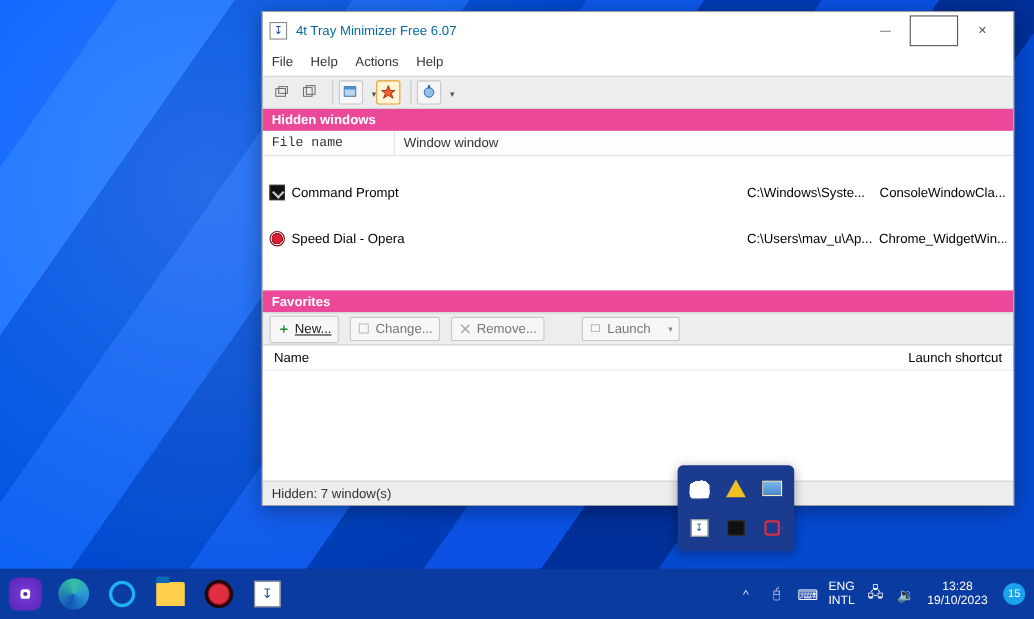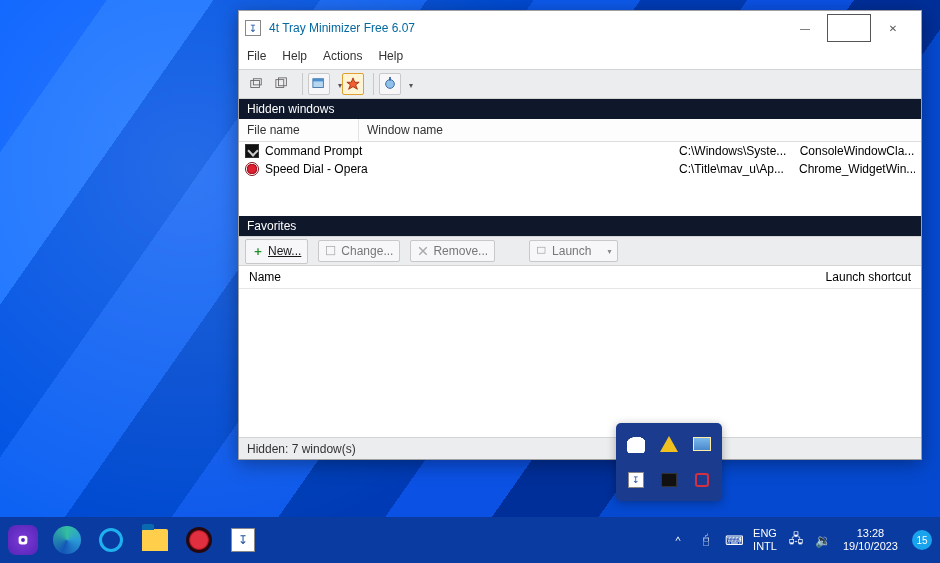--- a/index.html
+++ b/index.html
@@ -66,31 +66,31 @@
   .tb-btn.plain{ border-color:transparent; background:transparent;}
   .tb-drop::after{ content:"▾"; font-size:8px; margin-left:4px; color:#555;}
   .tb-group { display:flex;align-items:center; }
   .tb-sep { width:1px; height:22px; background:#c8c8c8; margin:0 5px;}
   .tech-support {
     position:absolute; right:8px; top:0; bottom:0; display:flex;align-items:center; gap:4px;
     color:#333; font-size:12px;
   }
   .env-icon{width:14px;height:10px;background:#f7c12b;border:1px solid #7a5b00;clip-path:polygon(0 0,100% 0,100% 100%,0 100%,50% 55%);}
   .section-header{
-    background:#0f172a; color:#fff; font-weight:normal; padding:3px 8px; font-size:12px;
+    background:#ec4899; color:#fff; font-weight:bold; padding:3px 8px; font-size:12px;
   }
   .col-header{
     display:flex; background:#fdfdfd; border-bottom:1px solid #ddd; font-size:12px; color:#333;
   }
   .col-header .col{ padding:4px 8px; border-right:1px solid #e3e3e3;}
   .col.title-col{ flex:1 1 auto; display:flex; justify-content:space-between;}
-  .col.f1{ width:120px; }
+  .col.f1{ width:120px;font-family:Liberation Mono, monospace; }
   .col.f2{ width:116px; border-right:none;}
   .row{
-    display:flex; align-items:center; font-size:12px; padding:2px 6px;
+    display:flex; align-items:center; font-size:12px; padding:2px 6px;margin-top:24px;
   }
   .row-icon{ width:14px;height:14px;margin-right:6px;display:inline-block;}
   .cmd-icon{ background:#111;border:1px solid #333;}
   .cmd-icon::after{content:"";display:block;width:6px;height:6px;border-left:2px solid #ccc;border-bottom:2px solid #ccc;transform:translate(3px,2px) rotate(-45deg);}
   .opera-icon{ background:radial-gradient(circle,#e02030 40%,#a01020 60%,#fff 62%,#fff 100%); border-radius:50%; border:1px solid #801018;}
   .row .cell{ }
   .row .cell.t{ flex:1 1 auto; padding-right:6px;}
   .row .cell.f1{ width:120px; white-space:nowrap; overflow:hidden;}
   .row .cell.f2{ width:116px; white-space:nowrap; overflow:hidden;text-align:center;}
   .hidden-list{ background:#fff; }
@@ -219,33 +219,33 @@
             <rect x="7" y="0" width="2" height="4" fill="#3060a0"></rect>
           </svg>
         </span>
       <span class="tb-drop"></span>
     </span>
   </div>
 
   <div class="section-header">Hidden windows</div>
   <div class="col-header">
     <div class="col f1">File name</div>
-    <div class="col f2">Window name</div>
+    <div class="col f2">Window window</div>
   </div>
   <div class="hidden-list">
     <div class="row">
       <span class="row-icon cmd-icon"></span>
       <span class="cell t">Command Prompt</span>
       <span class="cell f1">C:\Windows\Syste...</span>
       <span class="cell f2">ConsoleWindowCla...</span>
     </div>
     <div class="row">
       <span class="row-icon opera-icon"></span>
       <span class="cell t">Speed Dial - Opera</span>
-      <span class="cell f1">C:\Title\mav_u\Ap...</span>
+      <span class="cell f1">C:\Users\mav_u\Ap...</span>
       <span class="cell f2">Chrome_WidgetWin...</span>
     </div>
     <div style="height:38px"></div>
   </div>
 
   <div class="section-header">Favorites</div>
   <div class="favorites-toolbar">
     <span class="fav-btn enabled">
         <span class="plus">＋</span>
         <u>New...</u>

